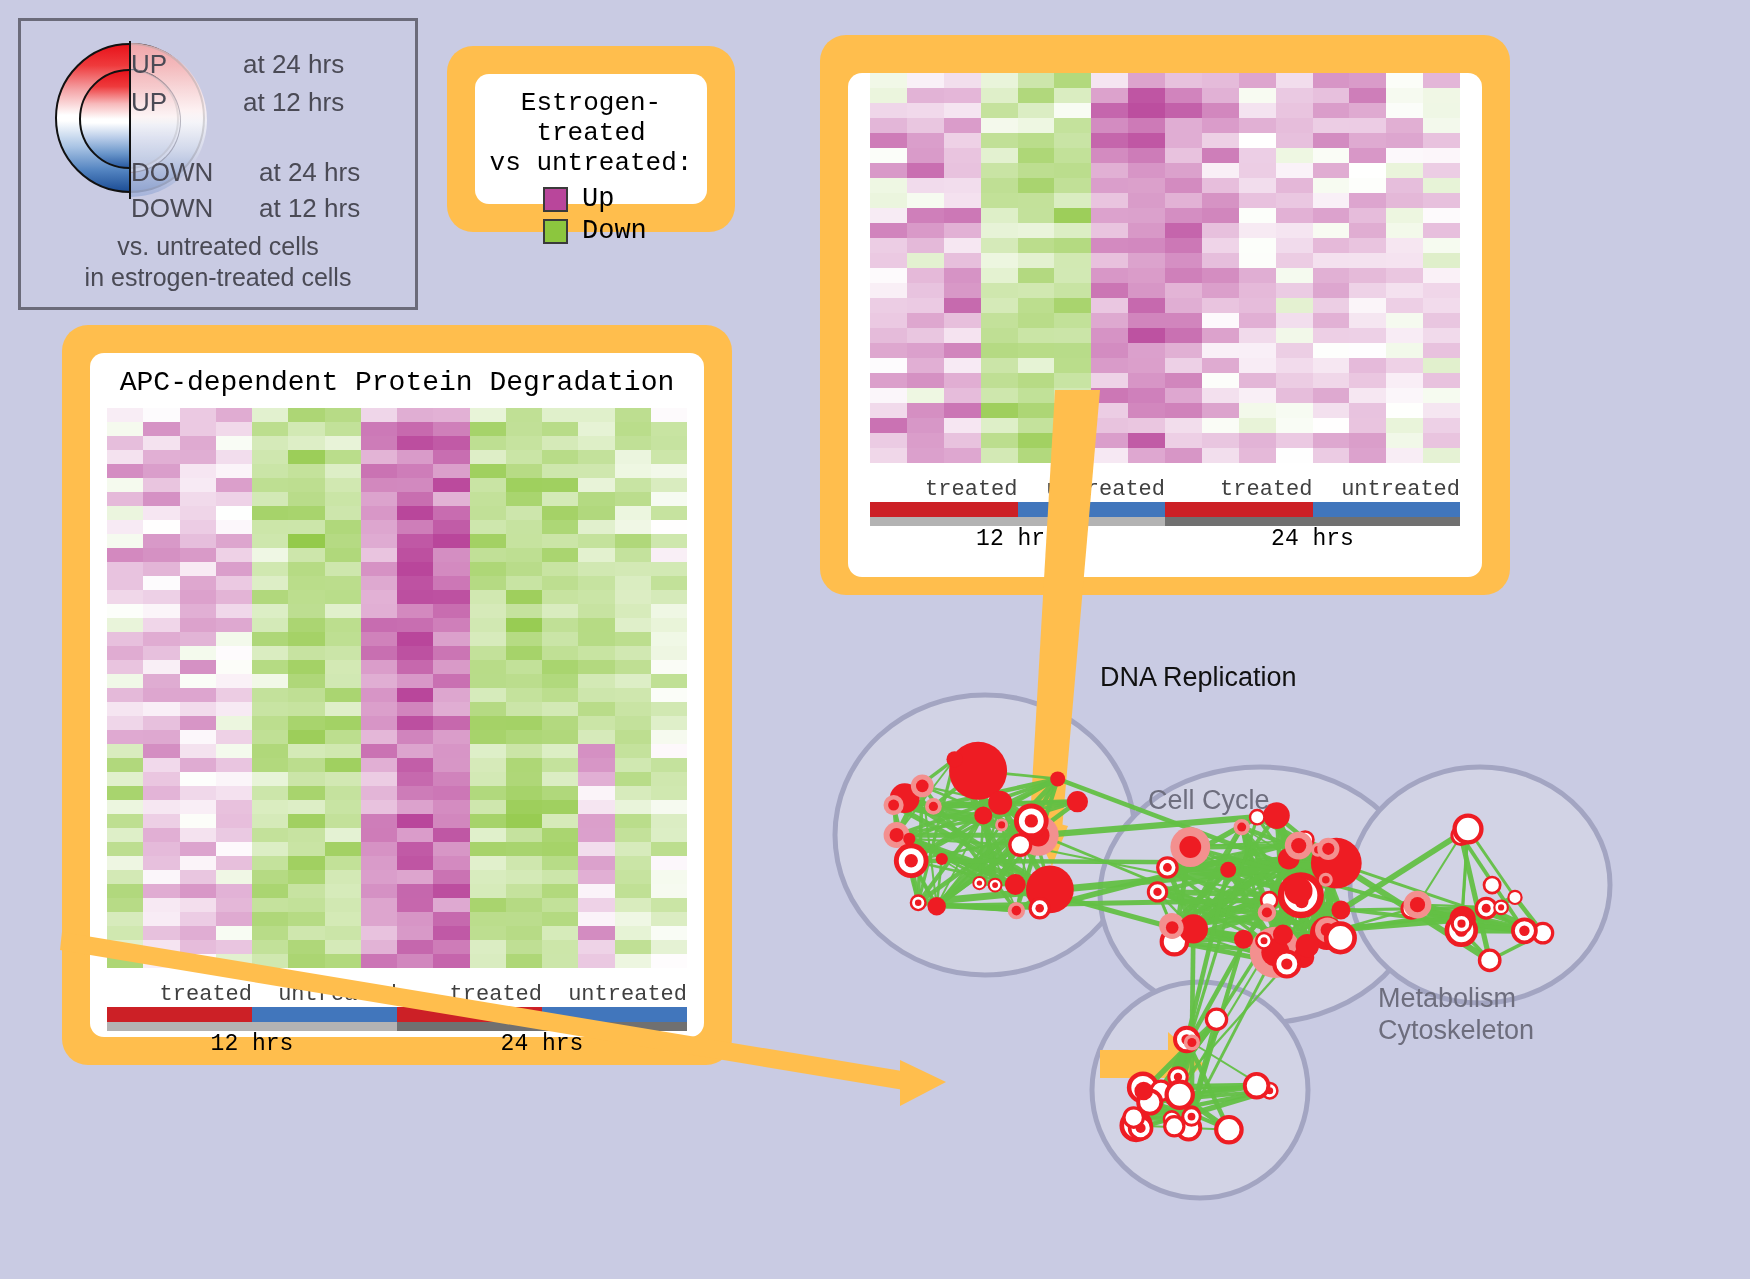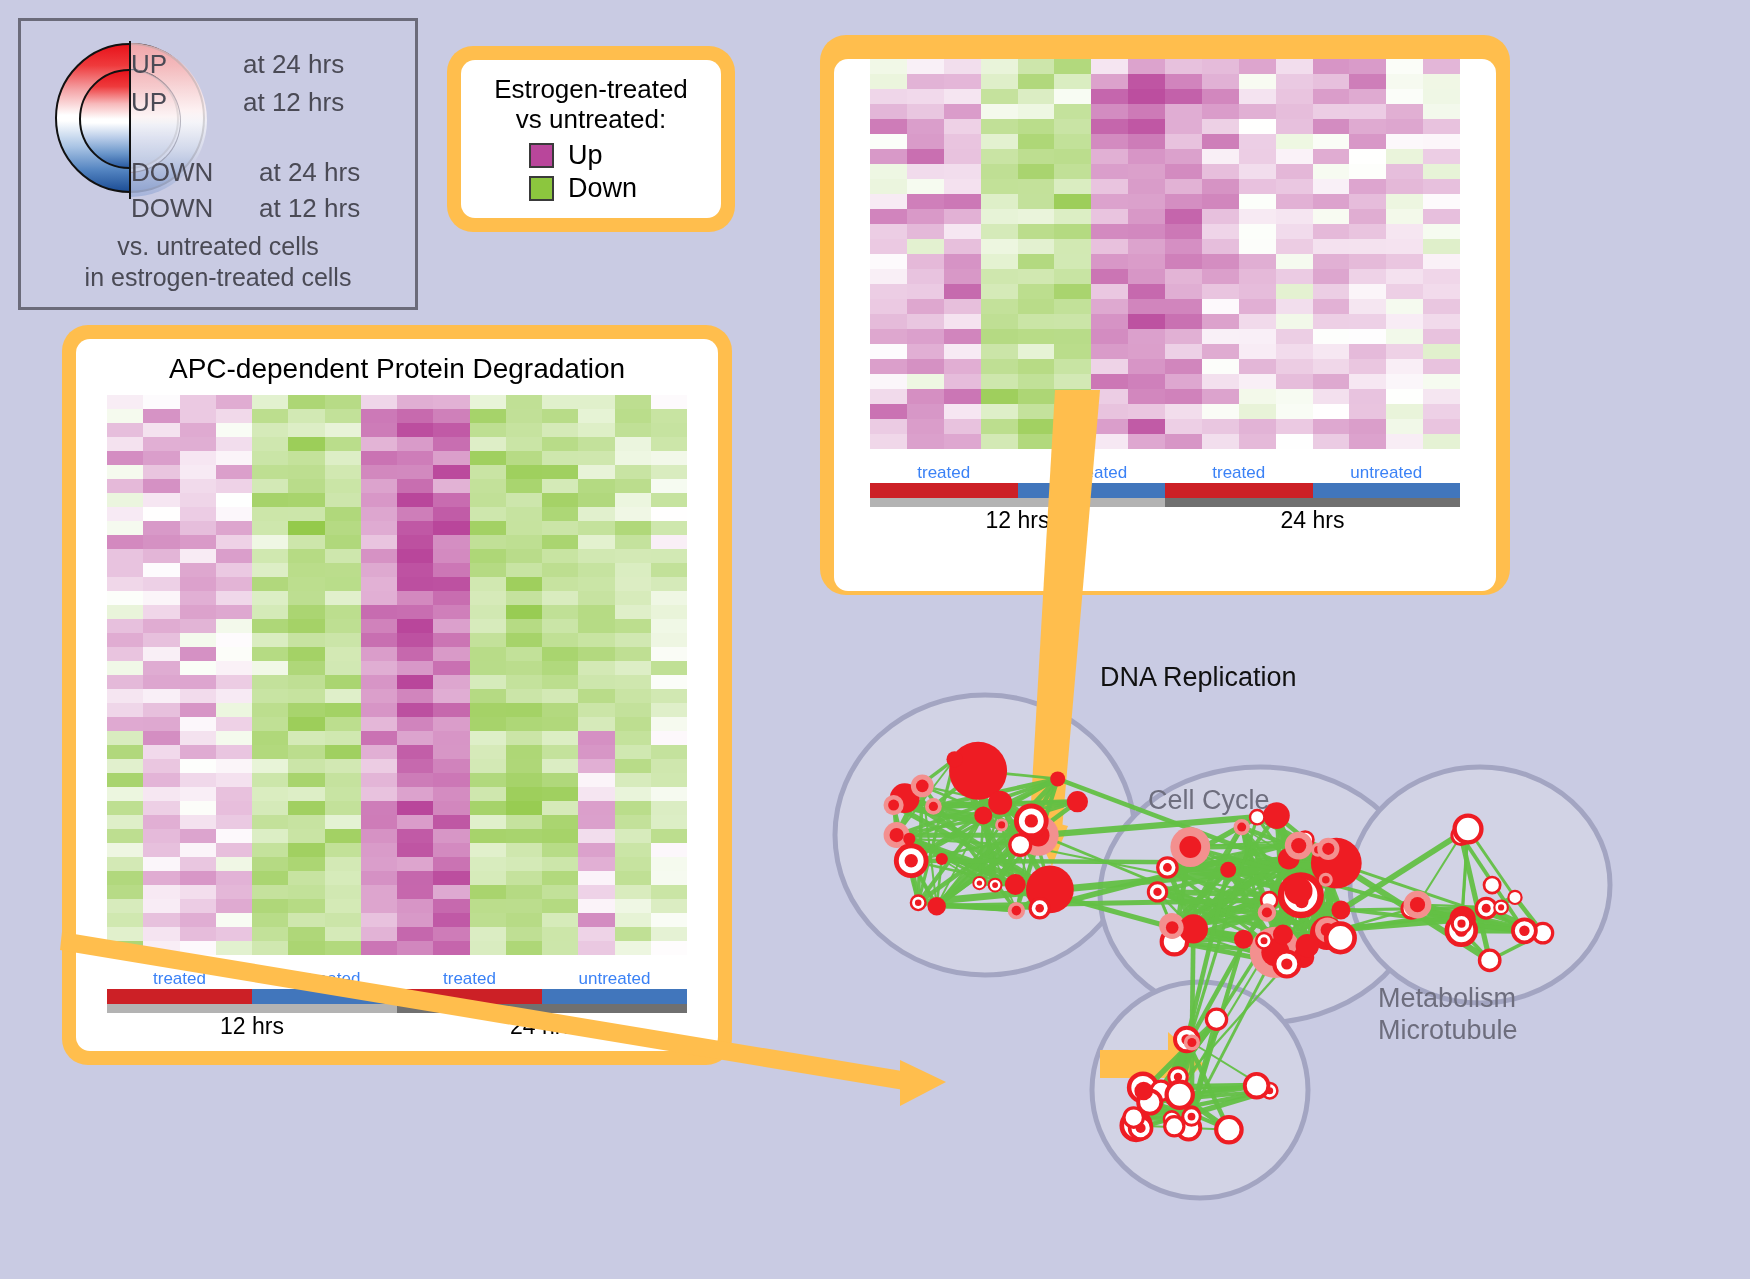--- a/index.html
+++ b/index.html
@@ -49,42 +49,42 @@
   #wl-dn24{left:110px;top:172px;}
   #wl-dnat24{left:238px;top:172px;}
   #wheel-foot{
     position:absolute;left:0;right:0;top:210px;text-align:center;
     font-size:25px;color:#4a4a55;line-height:1.22;
   }
 
   
   .card{
     position:absolute;background:#ffbe4d;border-radius:26px;
-    padding:14px;box-sizing:border-box;
+    padding:28px;box-sizing:border-box;font-family:Liberation Mono, monospace;
   }
   .card-inner{width:100%;height:100%;background:#fff;border-radius:14px;box-sizing:border-box;}
 
   
   #legend-card{left:447px;top:46px;width:288px;height:186px;}
   #legend-card .card-inner{padding:14px 10px;}
   .legend-title{font-size:26px;color:#000;text-align:center;line-height:1.16;}
   .legend-rows{margin-top:6px;padding-left:58px;}
   .legend-row{display:flex;align-items:center;gap:14px;margin-top:2px;}
   .swatch{width:25px;height:25px;border:2px solid #3a3a3a;box-sizing:border-box;}
   .legend-row span.lbl{font-size:27px;color:#000;}
 
   
   #rf-card{left:820px;top:35px;width:690px;height:560px;}
   #apc-card{left:62px;top:325px;width:670px;height:740px;}
   .panel-title{text-align:center;font-size:28px;color:#000;padding-top:12px;font-weight:400;}
   #apc-card .panel-title{font-size:28px;padding-top:14px;}
   .hm{display:grid;}
   .hm div{width:100%;height:100%;}
   .axis-labels{display:flex;}
-  .axis-labels span{flex:1;text-align:center;font-size:17px;color:#3b82f6;}
+  .axis-labels span{flex:1;text-align:right;font-size:22px;color:#404040;}
   .bar-row{display:flex;height:15px;}
   .bar-row2{display:flex;height:9px;margin-top:5px;}
   .hrs-row{display:flex;margin-top:3px;}
   .hrs-row span{flex:1;text-align:center;font-size:23px;color:#000;}
 
   
   #network{position:absolute;left:800px;top:620px;width:950px;height:659px;}
   .arrow-svg{position:absolute;left:0;top:0;overflow:visible;}
   .net-label{position:absolute;font-size:27px;white-space:nowrap;}
   #lbl-dna{left:300px;top:42px;color:#111;}
@@ -1757,17 +1757,17 @@
           <circle cx="379.7" cy="474.8" r="13.1" fill="#ffffff" stroke="#ee1c23" stroke-width="4.3"></circle>
           <circle cx="333.7" cy="497.6" r="9.7" fill="#ffffff" stroke="#ee1c23" stroke-width="3.2"></circle>
           <circle cx="374.3" cy="506.3" r="9.6" fill="#ffffff" stroke="#ee1c23" stroke-width="3.2"></circle>
         </g>
     </svg>
 
     <div class="net-label" id="lbl-dna">DNA Replication</div>
     <div class="net-label" id="lbl-cc">Cell Cycle</div>
     <div class="net-label" id="lbl-mt">
       <div>Metabolism</div>
-      <div>Microtubule</div>
+      <div>Cytoskeleton</div>
     </div>
   </div>
 
 </div>
 
 </body></html>

